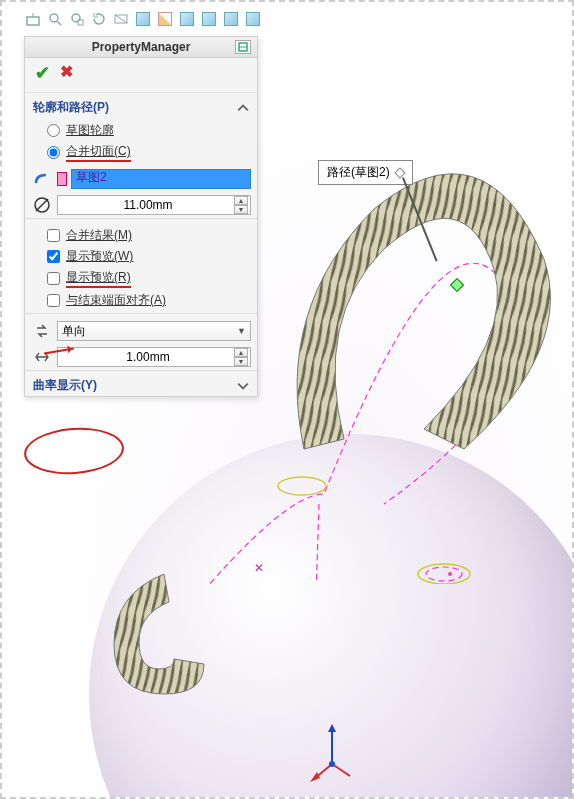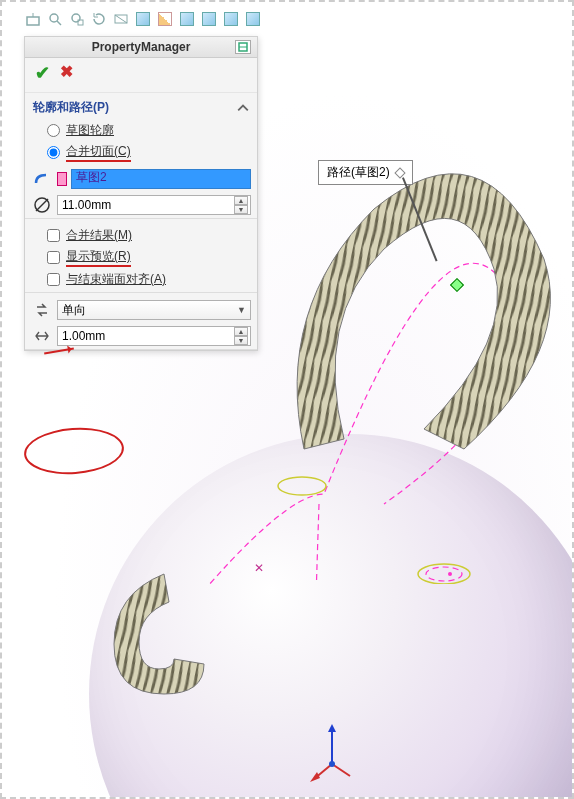--- a/index.html
+++ b/index.html
@@ -27,21 +27,21 @@
   .section-body { padding:2px 6px 2px 22px; }
   .radio-row, .check-row { display:flex; align-items:center; gap:6px; padding:2px 0; color:#333;text-decoration:underline; }
   .radio-row input, .check-row input { margin:0; }
   .underline-red { border-bottom:2px solid #d02020; display:inline-block; }
   .input-row { display:flex; align-items:center; gap:4px; padding:3px 6px 3px 6px; }
   .slot-icon { width:22px; display:flex; align-items:center; justify-content:center; }
   .pink-box { width:10px;height:14px;background:#ff99cc;border:1px solid #c06; }
   .selection-field { flex:1; height:20px; background:#3399ff; color:#4c1d95; border:1px solid #2f7fcf; padding:2px 4px; display:flex;align-items:flex-end; }
   .diameter-icon svg { width:18px;height:18px; }
   .spinner-field { flex:1; height:20px; background:#fff; border:1px solid #b0b0b0; display:flex; align-items:center; padding:0 2px 0 4px; }
-  .spinner-field .val { flex:1; }
+  .spinner-field .val { flex:1;text-align:center; }
   .spinner-btns { display:flex; flex-direction:column; }
   .spinner-btns span { width:14px;height:9px; border:1px solid #b0b0b0; background:linear-gradient(#fafafa,#e8e8e8); font-size:7px; text-align:center; line-height:7px; color:#555;}
   .select-field { flex:1; height:20px; background:linear-gradient(#fff,#f0f0f0); border:1px solid #b0b0b0; display:flex; align-items:center; padding:0 4px; }
   .select-field .dd { margin-left:auto; color:#555; font-size:9px; }
   .thin-header .cb { margin-right:4px; }
   .red-circle { position:absolute; border:2px solid #d02020; border-radius:50%; pointer-events:none; }
   .red-circle.c1 { top:424px; left:20px; width:100px; height:46px; transform:rotate(-4deg); }
   .red-arrow { position:absolute; left:40px; top:346px; width:30px; height:2px; background:#d02020; transform:rotate(-10deg);}
   .red-arrow::after{content:"";position:absolute;right:-2px;top:-3px;border:4px solid transparent;border-left-color:#d02020;}
   .callout { position:absolute; top:156px; left:314px; }
@@ -238,20 +238,24 @@
       </div>
     </div>
 
     <div class="section">
       <div class="section-body">
         <label class="check-row">
           <input type="checkbox" style="">
           <span>合并结果(M)</span>
         </label>
         <label class="check-row">
+          <input type="checkbox" checked="" style="">
+          <span>显示预览(W)</span>
+        </label>
+        <label class="check-row">
           <input type="checkbox" style="">
           <span class="underline-red">显示预览(R)</span>
         </label>
         <label class="check-row">
           <input type="checkbox" style="">
           <span>与结束端面对齐(A)</span>
         </label>
       </div>
     </div>
 
@@ -276,18 +280,28 @@
         <div class="spinner-field">
           <span class="val">1.00mm</span>
           <div class="spinner-btns">
             <span>▲</span>
             <span>▼</span>
           </div>
         </div>
       </div>
     </div>
 
+    <div class="section" style="border-bottom:none;">
+      <div class="section-header">
+        <span>曲率显示(Y)</span>
+        <span class="chev">
+            <svg viewBox="0 0 10 10">
+              <path d="M1 3 L5 7 L9 3" fill="none" stroke="#666" stroke-width="1.5"></path>
+            </svg>
+          </span>
+      </div>
+    </div>
   </div>
 
   <div class="red-arrow"></div>
   <div class="red-circle c1"></div>
 
 </div>
 
 </body></html>

